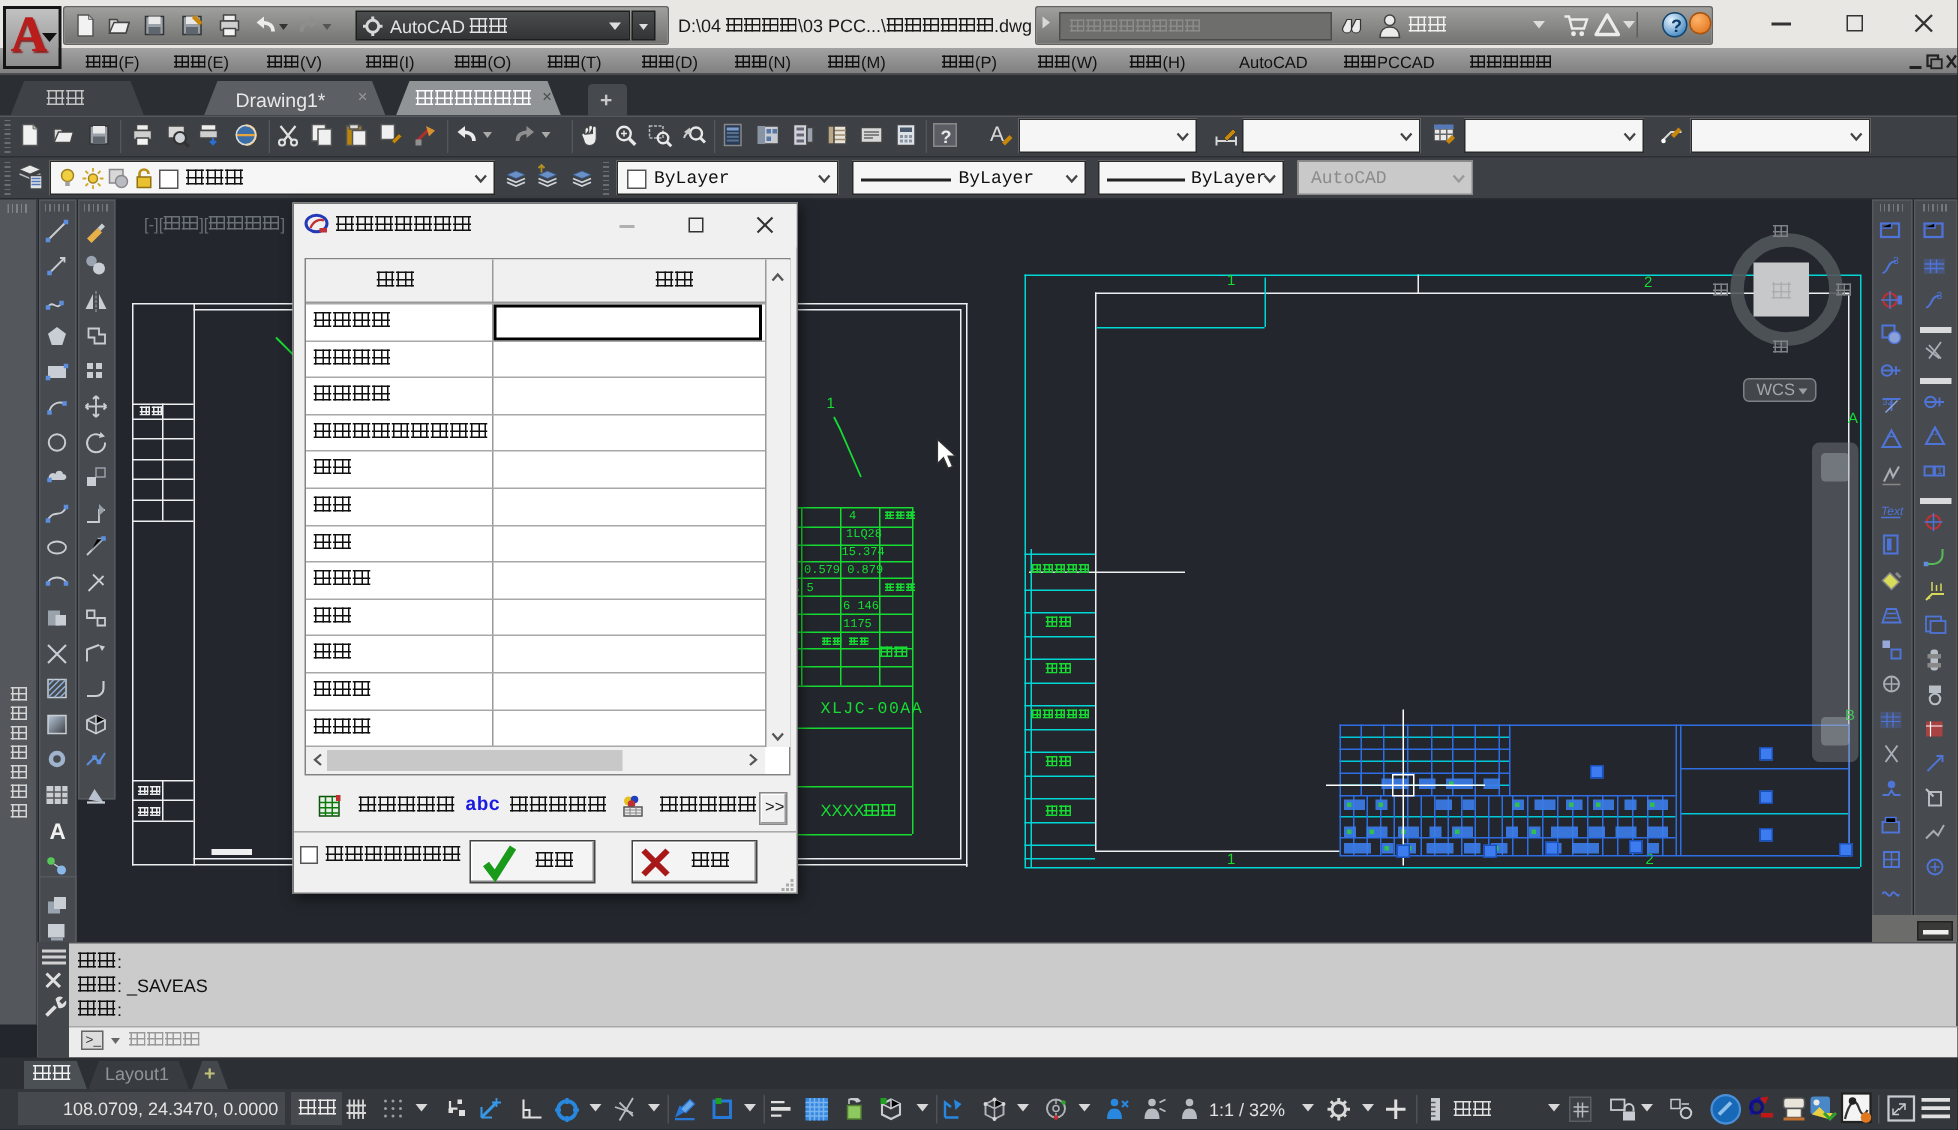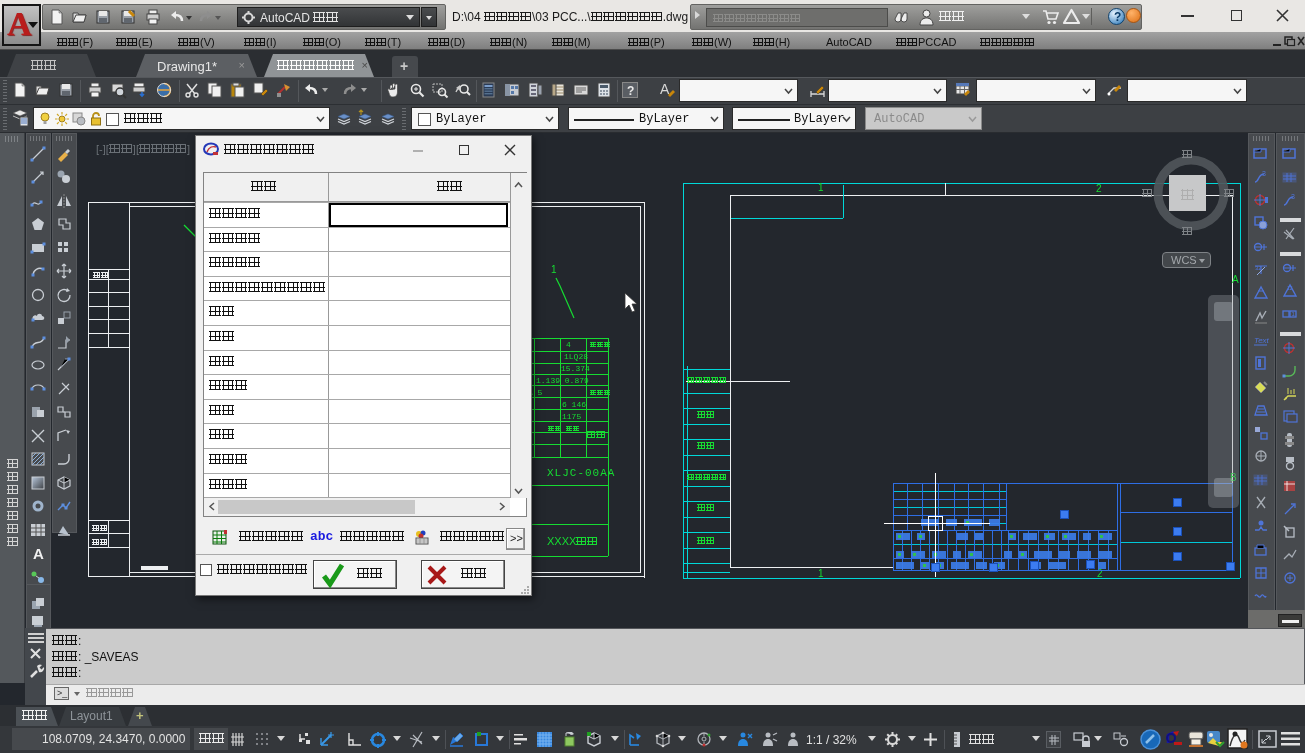--- a/index.html
+++ b/index.html
@@ -774,21 +774,21 @@
 <div style="position:absolute;left:586px;top:338px;width:1px;height:119px;background:#16dc32;"></div>
 <div style="position:absolute;left:608px;top:338px;width:1px;height:218px;background:#16dc32;"></div>
 <div style="position:absolute;left:530px;top:338px;width:1px;height:218px;background:#16dc32;"></div>
 <div style="position:absolute;left:530px;top:485px;width:78px;height:1px;background:#16dc32;"></div>
 <div style="position:absolute;left:530px;top:524px;width:78px;height:1px;background:#16dc32;"></div>
 <div style="position:absolute;left:530px;top:556px;width:78px;height:1px;background:#16dc32;"></div>
 <div style="position:absolute;left:566px;top:340px;font-size:8px;line-height:10px;color:#16dc32;white-space:nowrap;font-family:'Liberation Mono',monospace;">4</div>
 <div style="position:absolute;left:590px;top:340px;font-size:6px;line-height:8px;color:#16dc32;white-space:nowrap;"><i class="k " style="width:6px;height:6px;"><i class="kh" style="top:1px;box-shadow:0 2px currentColor,0 4px currentColor;"></i><i class="kv" style="left:1px;box-shadow:2px 0 currentColor,5px 0 currentColor;"></i></i><i class="k " style="width:6px;height:6px;"><i class="kh" style="top:1px;box-shadow:0 2px currentColor,0 4px currentColor;"></i><i class="kv" style="left:1px;box-shadow:2px 0 currentColor,5px 0 currentColor;"></i></i><i class="k " style="width:6px;height:6px;"><i class="kh" style="top:1px;box-shadow:0 2px currentColor,0 4px currentColor;"></i><i class="kv" style="left:1px;box-shadow:2px 0 currentColor,5px 0 currentColor;"></i></i></div>
 <div style="position:absolute;left:564px;top:352px;font-size:8px;line-height:10px;color:#16dc32;white-space:nowrap;font-family:'Liberation Mono',monospace;">1LQ28</div>
 <div style="position:absolute;left:561px;top:364px;font-size:8px;line-height:10px;color:#16dc32;white-space:nowrap;font-family:'Liberation Mono',monospace;">15.374</div>
-<div style="position:absolute;left:536px;top:376px;font-size:8px;line-height:10px;color:#16dc32;white-space:nowrap;font-family:'Liberation Mono',monospace;">1.139 0.879</div>
+<div style="position:absolute;left:536px;top:376px;font-size:8px;line-height:10px;color:#16dc32;white-space:nowrap;font-family:'Liberation Mono',monospace;">0.579 0.879</div>
 <div style="position:absolute;left:528px;top:388px;font-size:8px;line-height:10px;color:#16dc32;white-space:nowrap;font-family:'Liberation Mono',monospace;">A  5</div>
 <div style="position:absolute;left:590px;top:388px;font-size:6px;line-height:8px;color:#16dc32;white-space:nowrap;"><i class="k " style="width:6px;height:6px;"><i class="kh" style="top:1px;box-shadow:0 2px currentColor,0 4px currentColor;"></i><i class="kv" style="left:1px;box-shadow:2px 0 currentColor,5px 0 currentColor;"></i></i><i class="k " style="width:6px;height:6px;"><i class="kh" style="top:1px;box-shadow:0 2px currentColor,0 4px currentColor;"></i><i class="kv" style="left:1px;box-shadow:2px 0 currentColor,5px 0 currentColor;"></i></i><i class="k " style="width:6px;height:6px;"><i class="kh" style="top:1px;box-shadow:0 2px currentColor,0 4px currentColor;"></i><i class="kv" style="left:1px;box-shadow:2px 0 currentColor,5px 0 currentColor;"></i></i></div>
 <div style="position:absolute;left:562px;top:400px;font-size:8px;line-height:10px;color:#16dc32;white-space:nowrap;font-family:'Liberation Mono',monospace;">6 146</div>
 <div style="position:absolute;left:562px;top:412px;font-size:8px;line-height:10px;color:#16dc32;white-space:nowrap;font-family:'Liberation Mono',monospace;">1175</div>
 <div style="position:absolute;left:548px;top:424px;font-size:6px;line-height:8px;color:#16dc32;white-space:nowrap;"><i class="k " style="width:6px;height:6px;"><i class="kh" style="top:1px;box-shadow:0 2px currentColor,0 4px currentColor;"></i><i class="kv" style="left:1px;box-shadow:2px 0 currentColor,5px 0 currentColor;"></i></i><i class="k " style="width:6px;height:6px;"><i class="kh" style="top:1px;box-shadow:0 2px currentColor,0 4px currentColor;"></i><i class="kv" style="left:1px;box-shadow:2px 0 currentColor,5px 0 currentColor;"></i></i></div>
 <div style="position:absolute;left:566px;top:424px;font-size:6px;line-height:8px;color:#16dc32;white-space:nowrap;"><i class="k " style="width:6px;height:6px;"><i class="kh" style="top:1px;box-shadow:0 2px currentColor,0 4px currentColor;"></i><i class="kv" style="left:1px;box-shadow:2px 0 currentColor,5px 0 currentColor;"></i></i><i class="k " style="width:6px;height:6px;"><i class="kh" style="top:1px;box-shadow:0 2px currentColor,0 4px currentColor;"></i><i class="kv" style="left:1px;box-shadow:2px 0 currentColor,5px 0 currentColor;"></i></i></div>
 <div style="position:absolute;left:586px;top:430px;font-size:9px;line-height:11px;color:#16dc32;white-space:nowrap;"><i class="k " style="width:9px;height:9px;"><i class="kh" style="top:1px;box-shadow:0 3px currentColor,0 6px currentColor;"></i><i class="kv" style="left:1px;box-shadow:4px 0 currentColor,7px 0 currentColor;"></i></i><i class="k " style="width:9px;height:9px;"><i class="kh" style="top:1px;box-shadow:0 3px currentColor,0 6px currentColor;"></i><i class="kv" style="left:1px;box-shadow:4px 0 currentColor,7px 0 currentColor;"></i></i></div>
 <div style="position:absolute;left:547px;top:467px;font-size:11px;line-height:13px;color:#16dc32;white-space:nowrap;font-family:'Liberation Mono',monospace;letter-spacing:1px;">XLJC-00AA</div>
 <div style="position:absolute;left:547px;top:535px;font-size:11px;line-height:13px;color:#16dc32;white-space:nowrap;">XXXX<i class="k " style="width:10px;height:10px;"><i class="kh" style="top:1px;box-shadow:0 4px currentColor,0 7px currentColor;"></i><i class="kv" style="left:1px;box-shadow:4px 0 currentColor,8px 0 currentColor;"></i></i><i class="k " style="width:10px;height:10px;"><i class="kh" style="top:1px;box-shadow:0 4px currentColor,0 7px currentColor;"></i><i class="kv" style="left:1px;box-shadow:4px 0 currentColor,8px 0 currentColor;"></i></i></div>
 <svg style="left:624px;top:292px;z-index:40" width="14" height="22">

